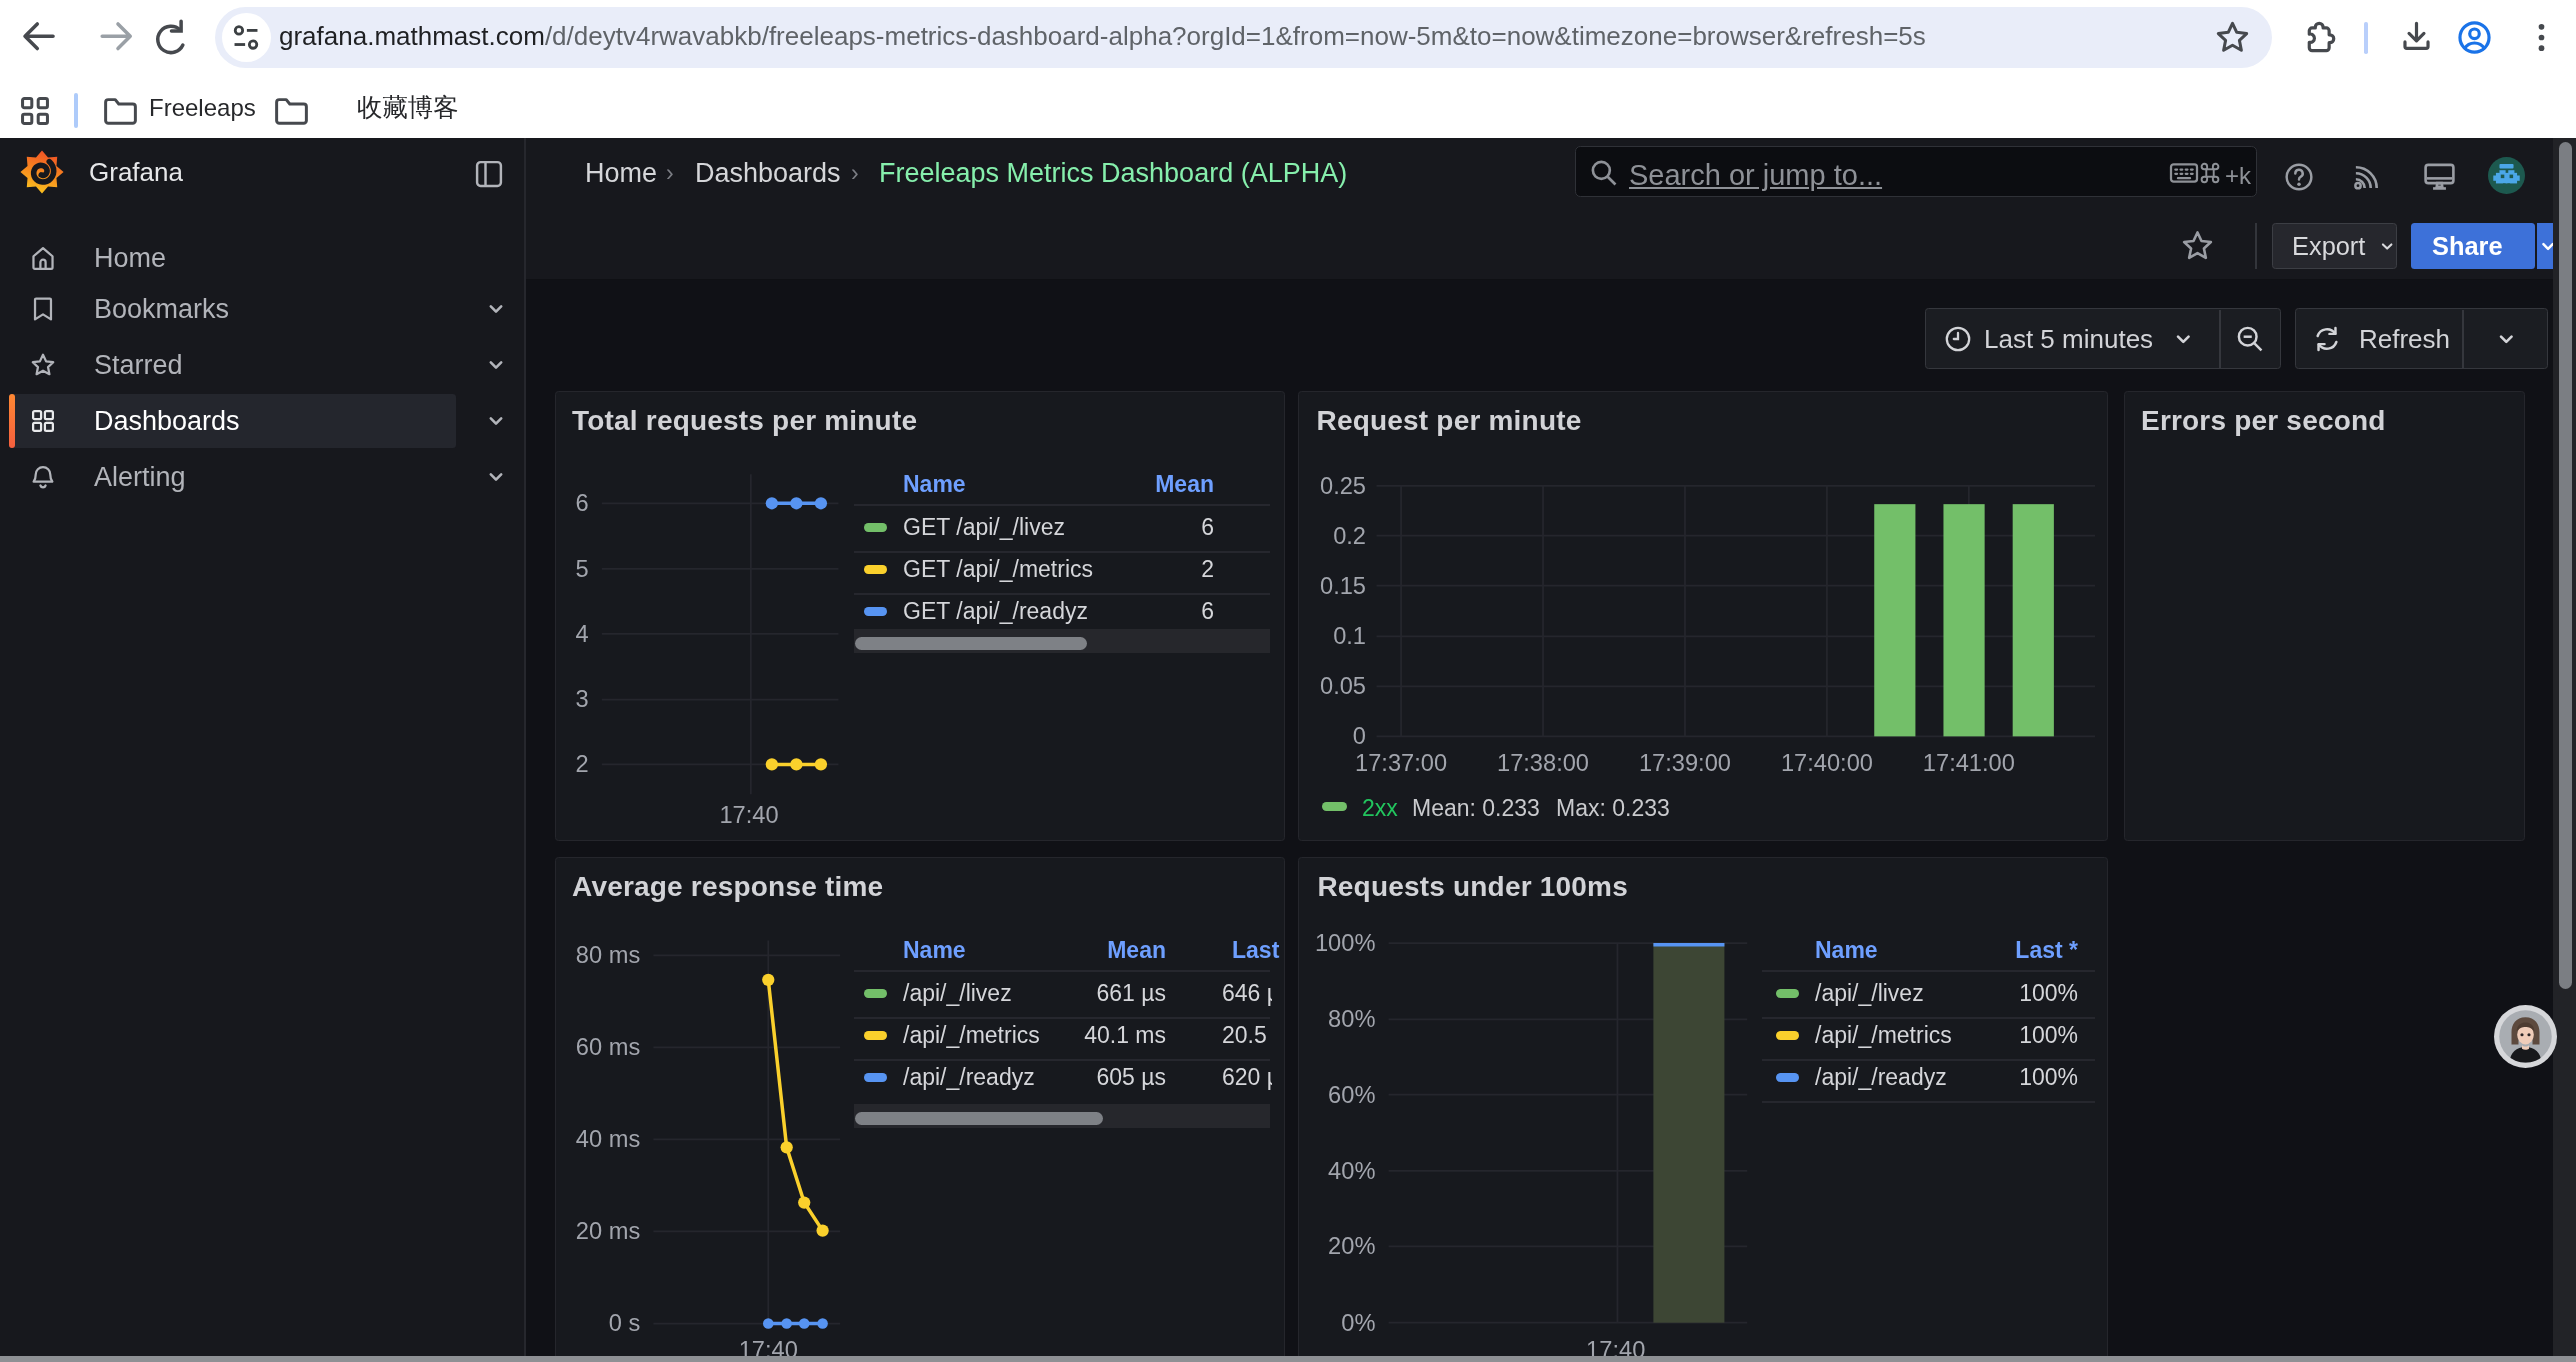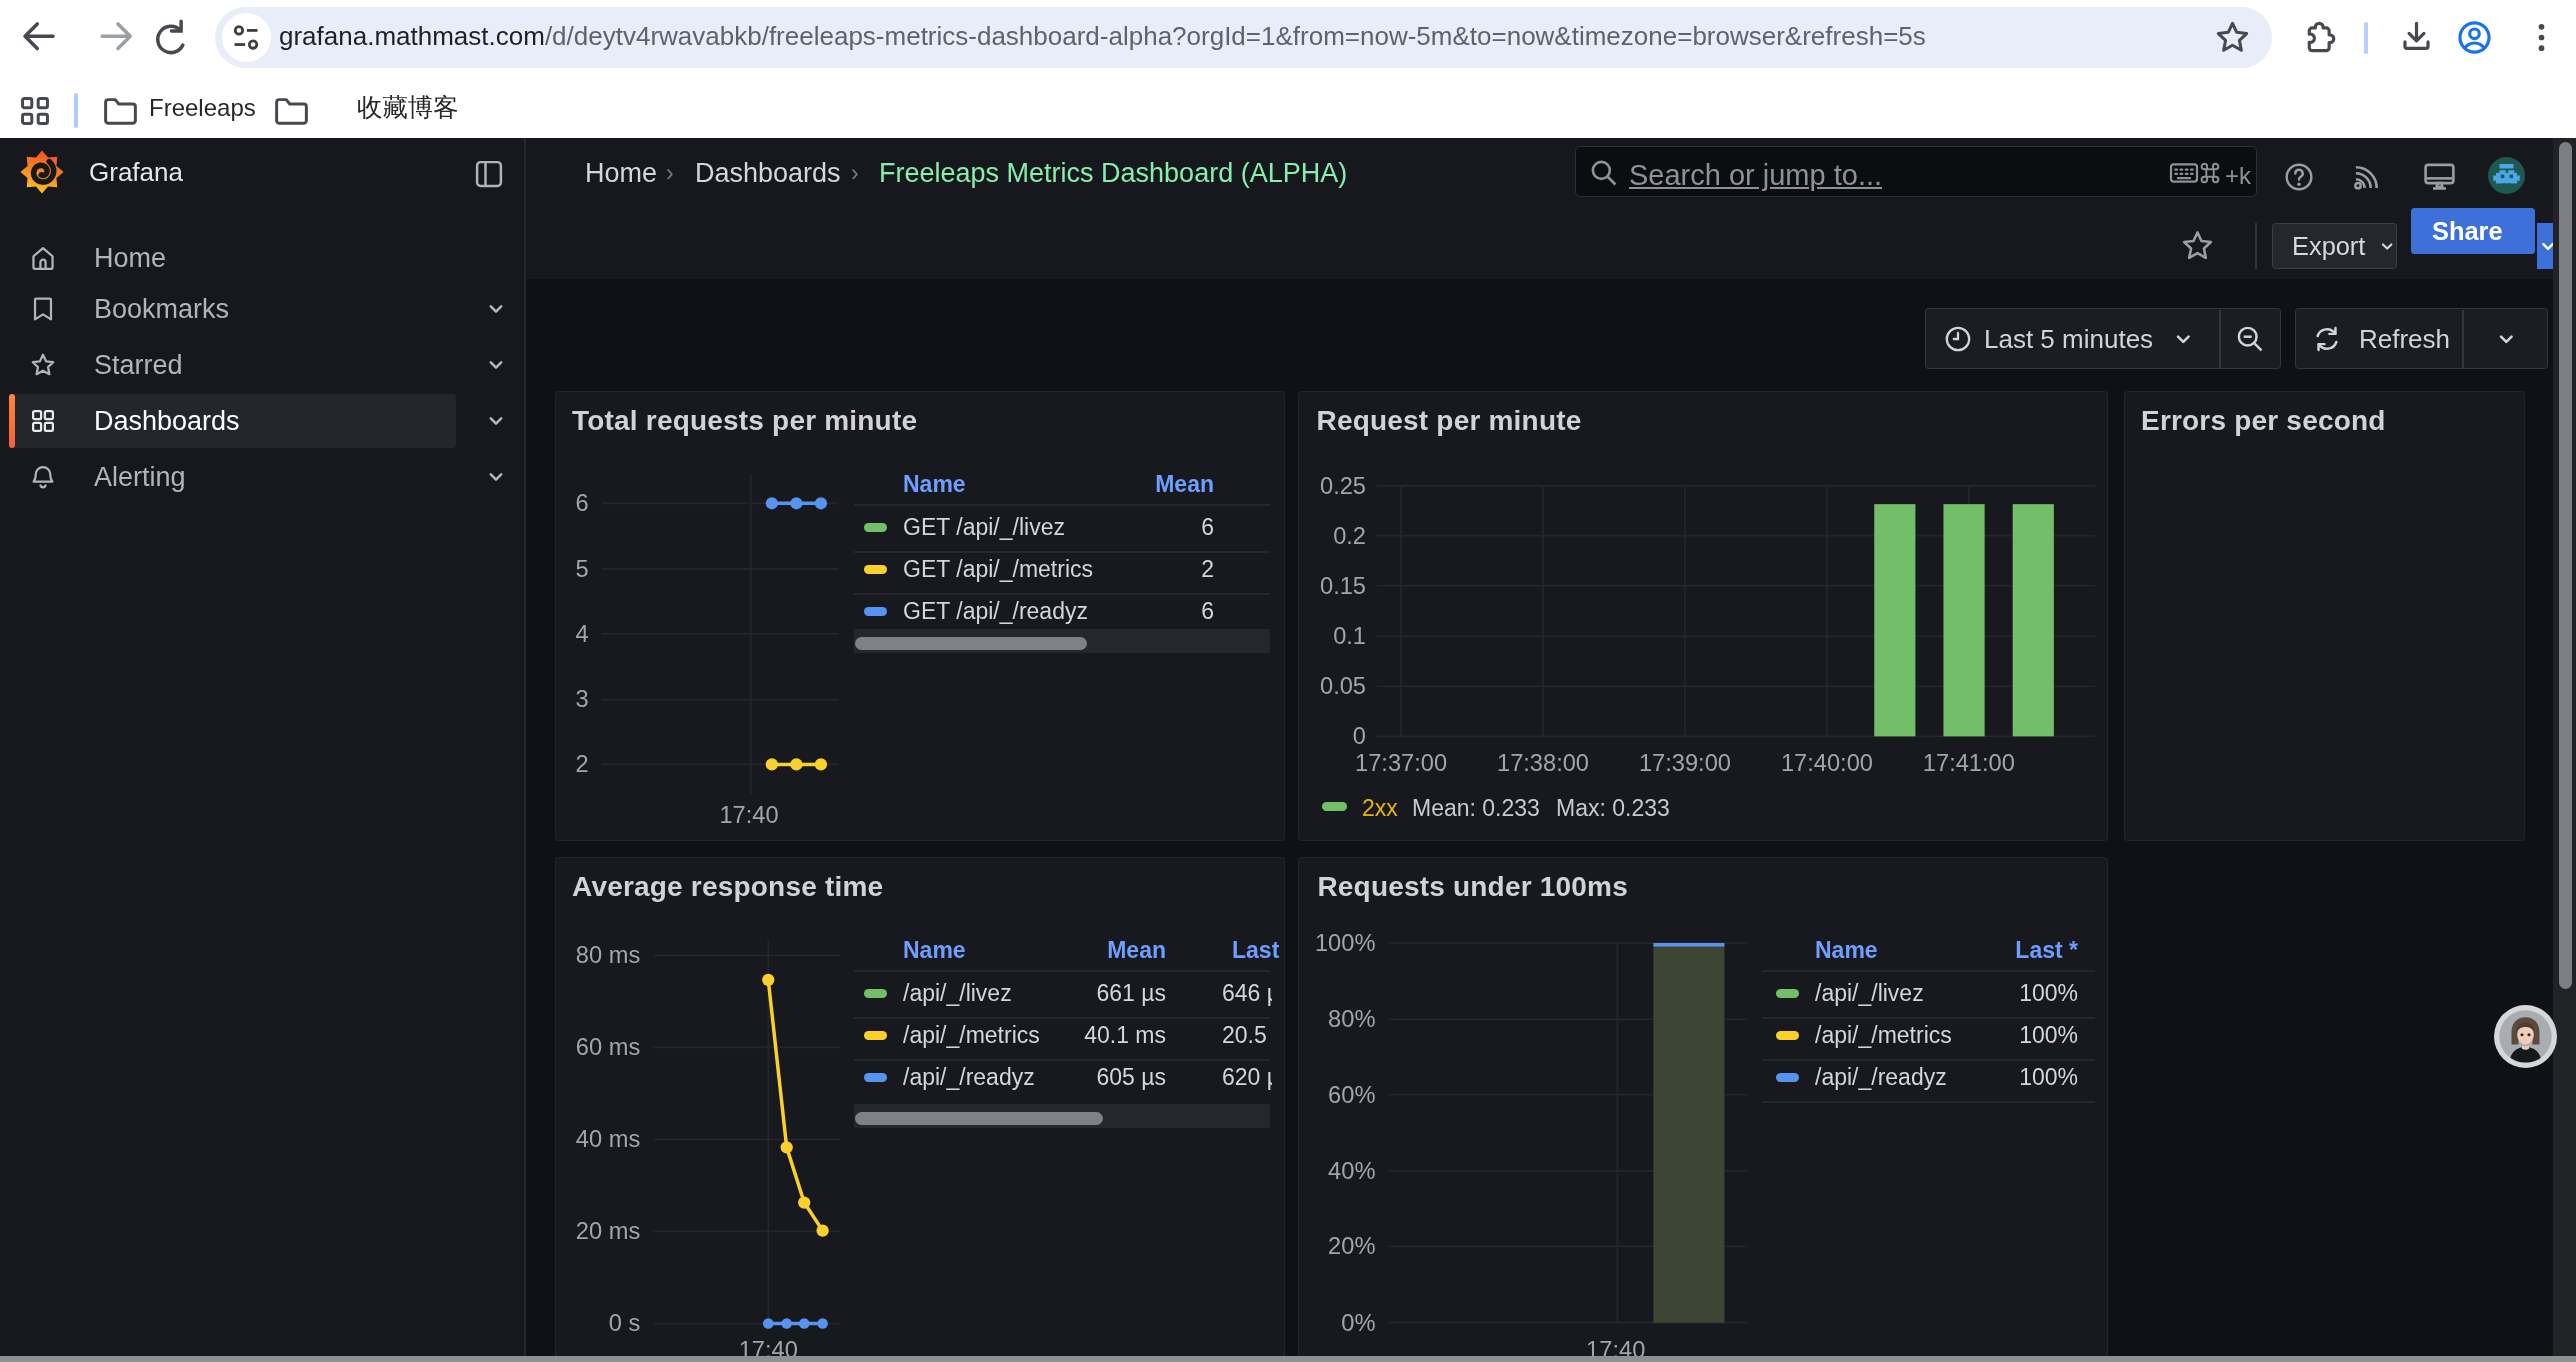--- a/index.html
+++ b/index.html
@@ -23,21 +23,21 @@
   .navitem svg.chev { position:absolute; left:483px; }
   #navactive { left:8.8px; top:394px; width:447px; height:54px; background:#24262d; border-radius:3.5px; }
   #navbar-ind { left:8.8px; top:394px; width:6.1px; height:54px; background:linear-gradient(0deg,#f55f3e,#ff8833); border-radius:3.5px; }
   .crumb { font-size:27px; color:#d5d6d9; font-weight:500; }
   .crumb.muted { color:#86efac; font-weight:400; }
   .crumbsep { font-size:23px; color:#7b7d84; }
   #search { left:1575px; top:146px; width:682px; height:51px; background:#0c0d11; border:1.8px solid #2f3137; border-radius:5.3px; color:#8e9197; font-size:27px; }
   
   .btn { border-radius:3.5px; font-size:25.4px; display:flex; align-items:center; }
   #btn-export { left:2272px; top:223px; width:125px; height:46px; background:#26272d; border:1.8px solid #3c3e44; color:#d8d9dc; }
-  #btn-share { left:2411px; top:208px; width:124px; height:46px; background:#3d71d9; color:#ffffff; font-weight:bold; }
+  #btn-share { left:2411px; top:223px; width:124px; height:46px; background:#3d71d9; color:#ffffff; font-weight:bold; }
   #btn-sharec { left:2537px; top:223px; width:21px; height:46px; background:#3d71d9; border-radius:0 3.5px 3.5px 0; }
   .tbtn { background:#1b1d22; border:1.8px solid #35373d; border-radius:3.5px; color:#d3d4d8; font-size:26px; }
   #tpick { left:1925px; top:308px; width:356px; height:61px; }
   #trefresh { left:2295px; top:308px; width:253px; height:61px; }
   
   .panel { background:#17191e; border:1.8px solid #25262c; border-radius:3.5px; }
   .ptitle { font-size:28px; font-weight:600; color:#d2d3d7; letter-spacing:0.2px; top:13px; }
   #p1 { left:555px; top:391px; width:730px; height:450px; }
   #p2 { left:1298px; top:391px; width:810px; height:450px; }
   #p3 { left:2124px; top:391px; width:401px; height:450px; }
@@ -418,21 +418,21 @@
       <text x="602" y="433" text-anchor="middle">17:40:00</text>
       <text x="764" y="433" text-anchor="middle">17:41:00</text>
     </g>
     <g fill="#73BF69">
       <rect x="656" y="128" width="47" height="265"></rect>
       <rect x="735" y="128" width="47" height="265"></rect>
       <rect x="814" y="128" width="47" height="265"></rect>
     </g>
   </svg>
   <div class="abs pill" style="left:23px;top:410px;width:24.6px;background:#73BF69;"></div>
-  <div class="abs tcell" style="left:63px;top:403px;color:#eab308;font-size:23px;">2xx</div>
+  <div class="abs tcell" style="left:63px;top:403px;color:#22c55e;font-size:23px;">2xx</div>
   <div class="abs tcell" style="left:113px;top:403px;color:#c9cacd;font-size:23px;">Mean: 0.233</div>
   <div class="abs tcell" style="left:257px;top:403px;color:#c9cacd;font-size:23px;">Max: 0.233</div>
 </div>
 
 <div class="abs panel" id="p3">
   <div class="abs ptitle" style="left:16px;">Errors per second</div>
 </div>
 
 <div class="abs panel" id="p4">
   <div class="abs ptitle" style="left:16px;">Average response time</div>

